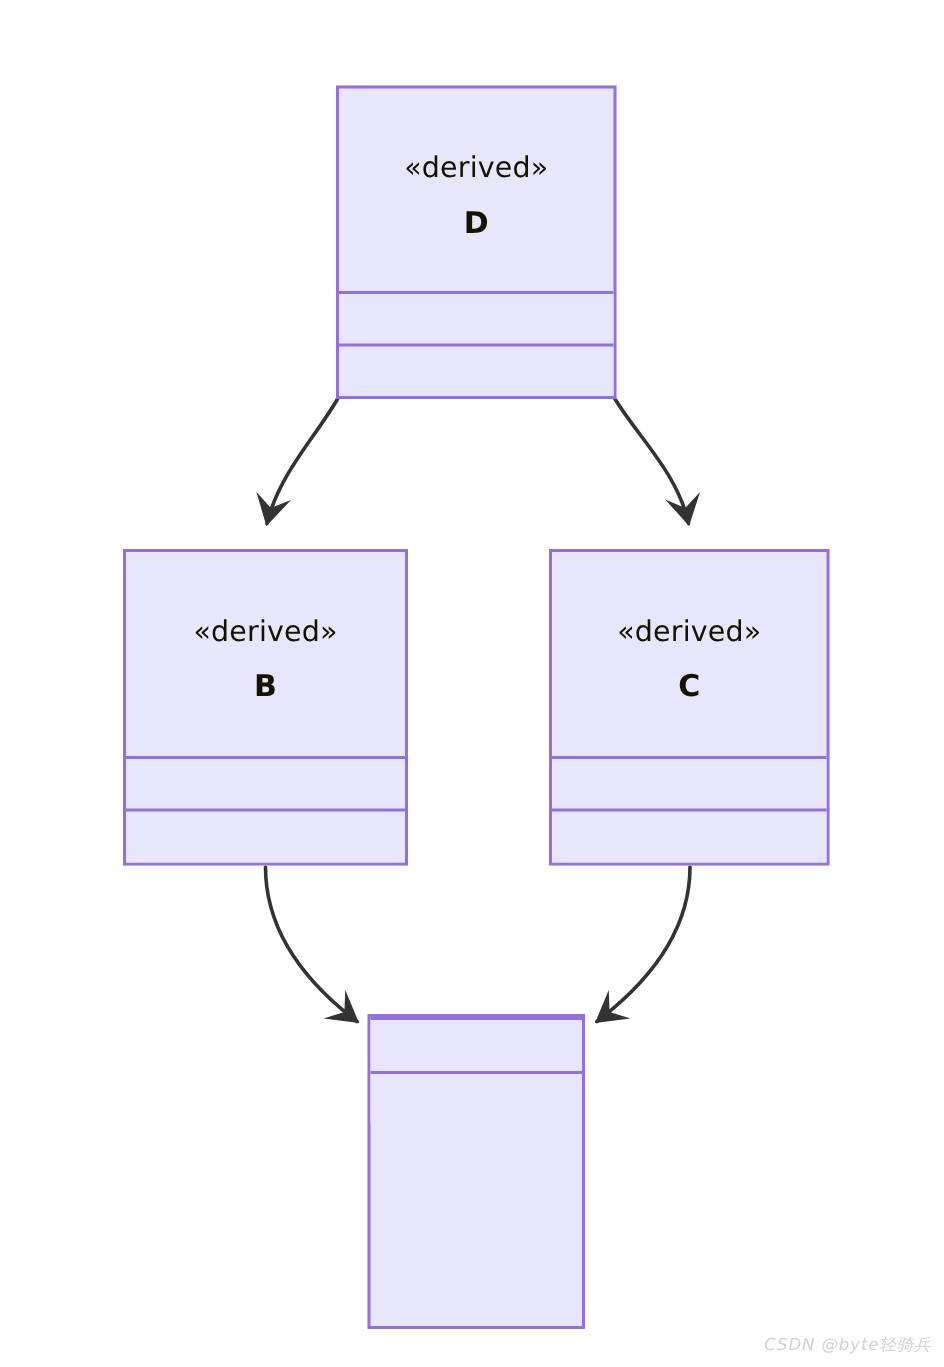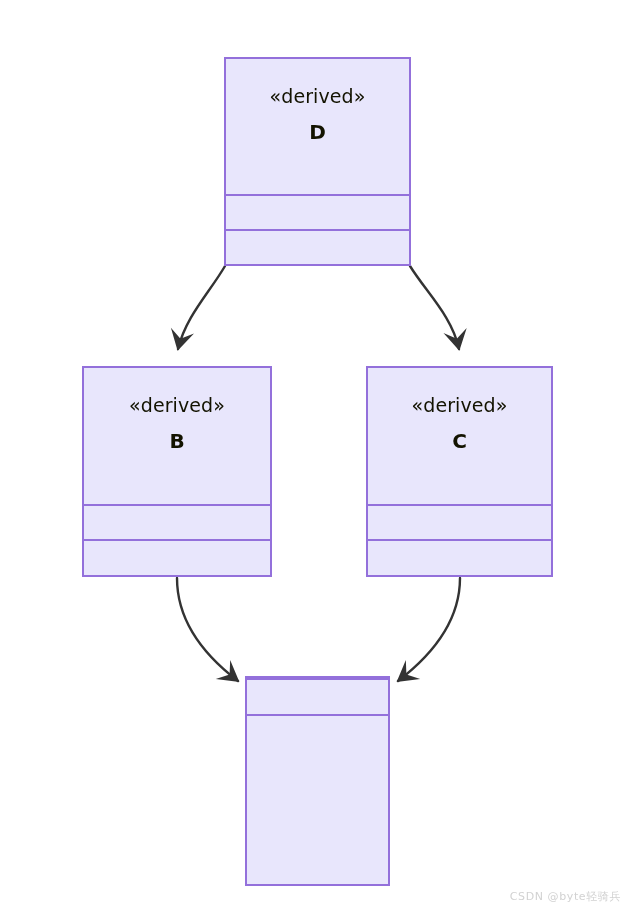--- a/index.html
+++ b/index.html
@@ -46,21 +46,21 @@
     flex-direction: column;
   }
 
   .uml-title-compartment {
     box-sizing: border-box;
     flex: 1 1 auto;
     display: flex;
     flex-direction: column;
     align-items: center;
     justify-content: flex-start;
-    padding-top: 26px;
+    padding-top: 42px;
   }
 
   .uml-stereotype {
     font-size: 19px;
     font-weight: 400;
     color: #131300;
     line-height: 1.18;
     letter-spacing: 0.1px;
     white-space: nowrap;
   }
@@ -85,20 +85,21 @@
   #watermark {
     position: absolute;
     z-index: 3;
     right: 8px;
     bottom: 7px;
     font-size: 11px;
     color: #d2d2d2;
     letter-spacing: 0.6px;
     white-space: nowrap;
     user-select: none;
+    font-style: italic;
   }
 </style>
 </head>
 <body>
 
 <div id="diagram-canvas">
 
   <svg id="edge-layer" viewBox="0 0 629 911" width="629" height="911">
     <defs>
       <marker id="uml-arrow-down" viewBox="0 0 12 12" refX="6" refY="9" markerWidth="11" markerHeight="11" orient="auto-start-reverse">

